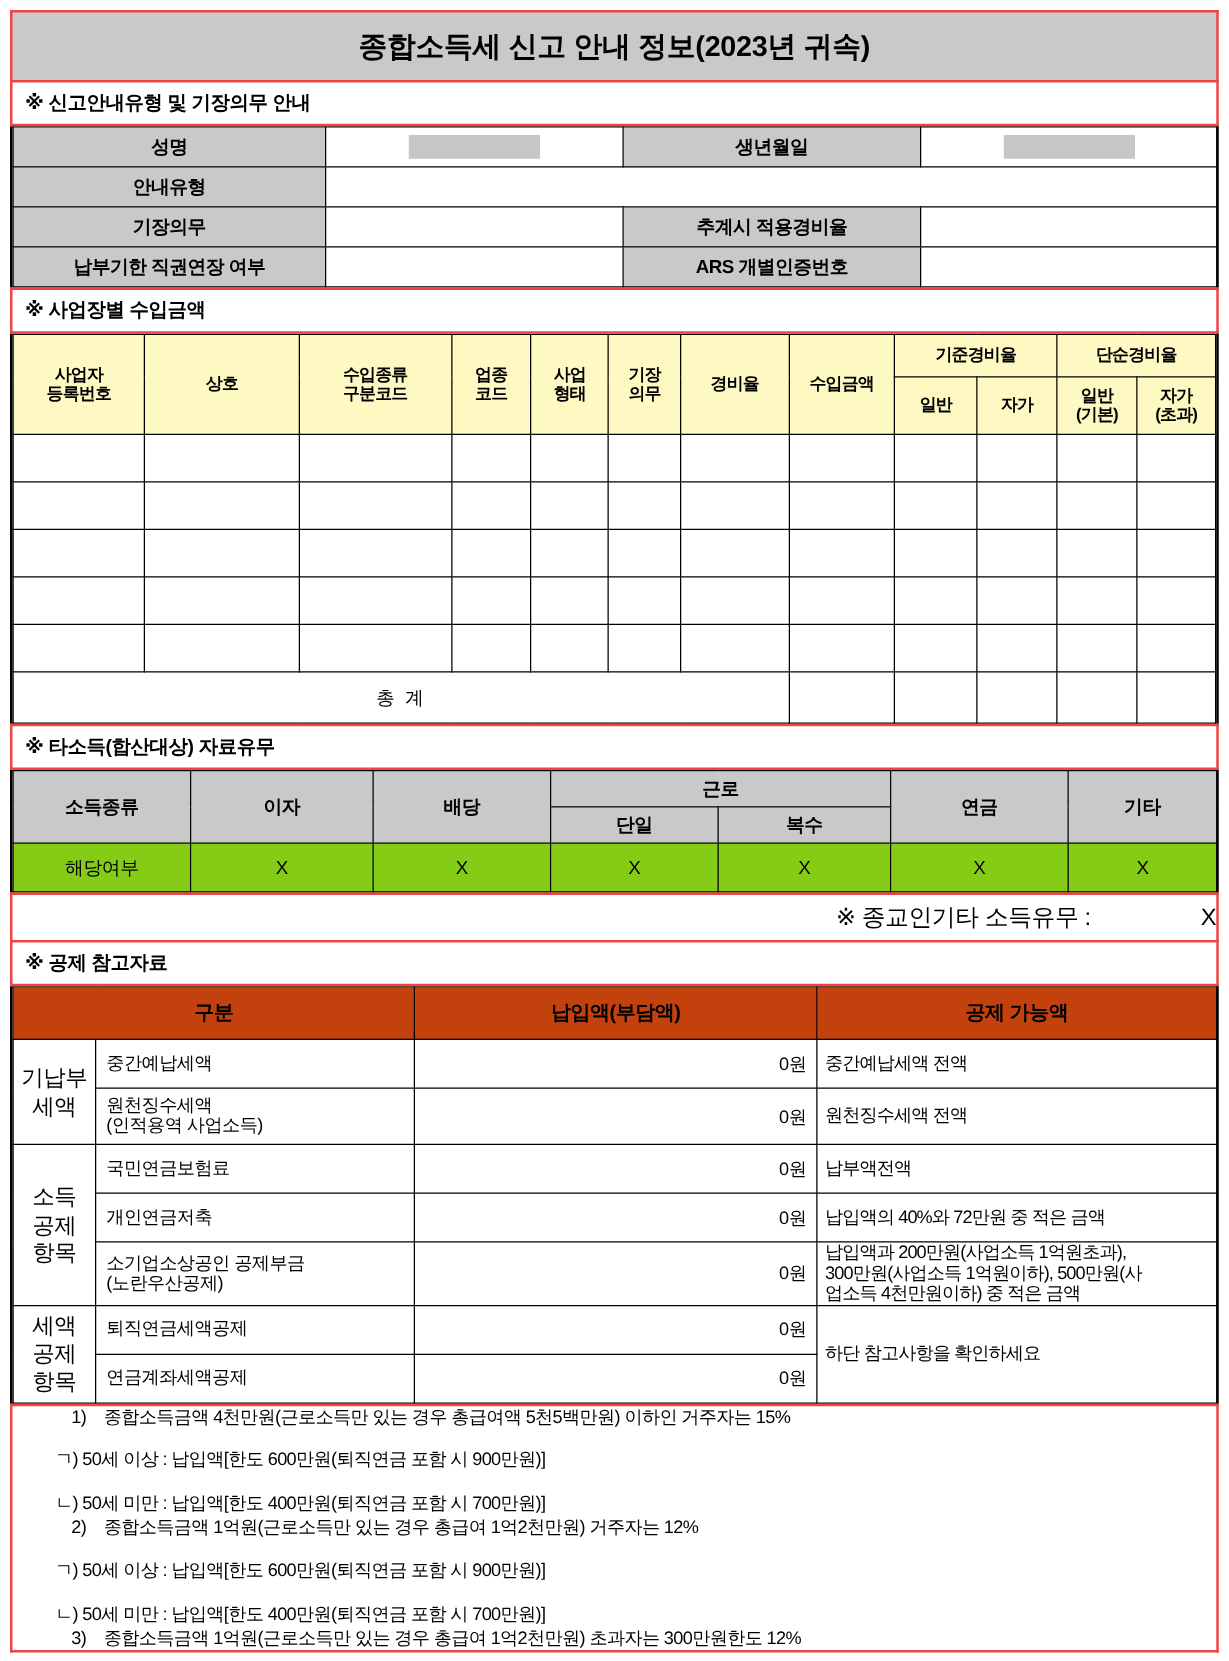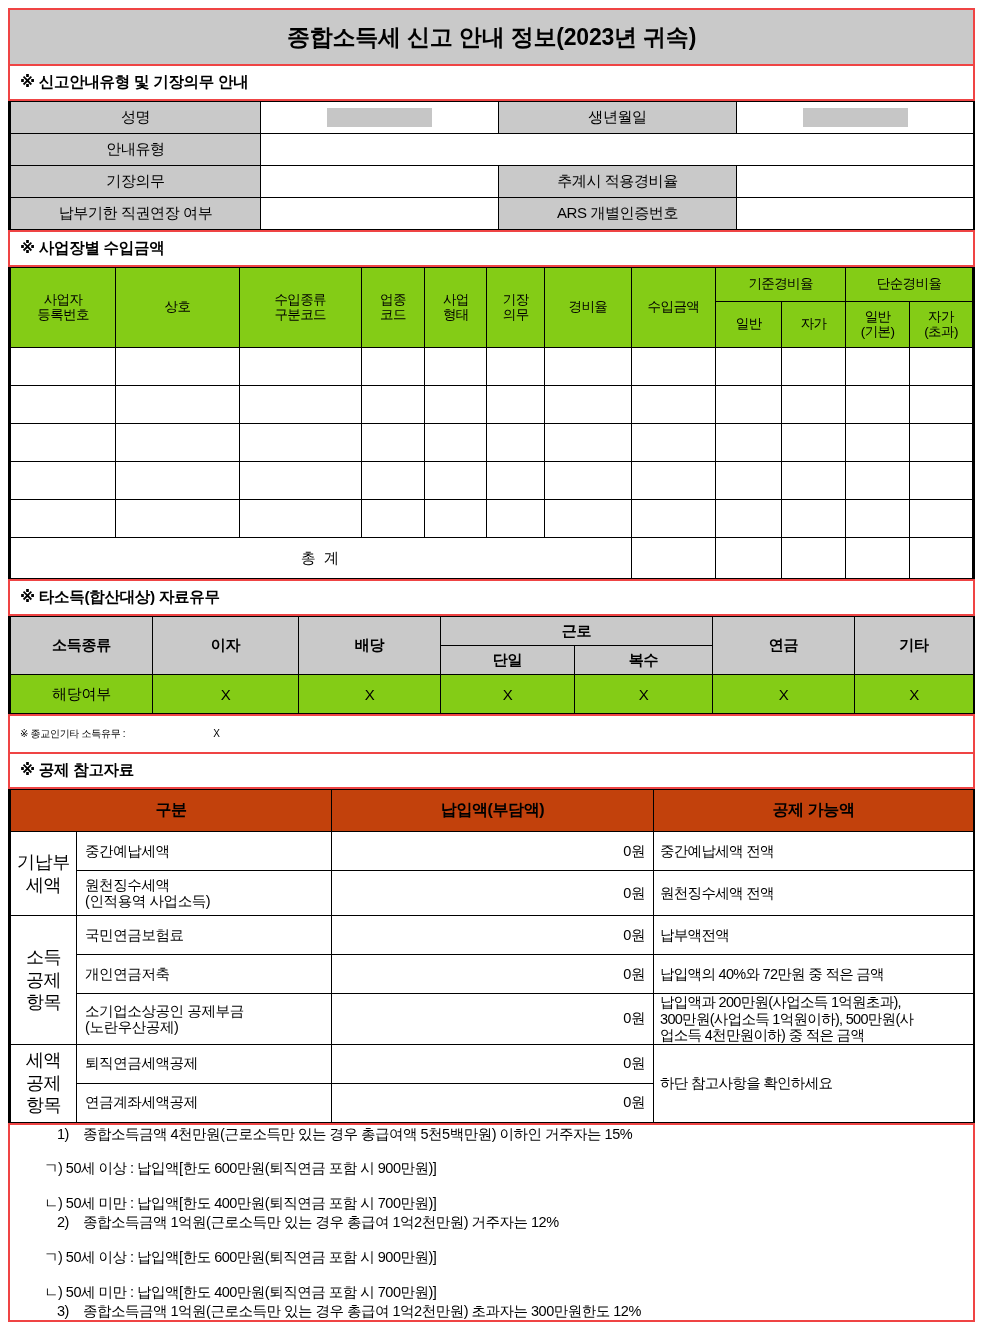--- a/index.html
+++ b/index.html
@@ -70,42 +70,43 @@
   
   .info-tbl td {
     height: 31px;
     font-size: 15px;
     font-weight: bold;
     letter-spacing: -0.4px;
   }
   .info-tbl td.lbl {
     background: #c9c9c9;
     text-align: center;
+    font-weight: bold;
   }
   .info-tbl td.val {
     background: #ffffff;
     text-align: center;
   }
   .redact {
     display: inline-block;
     width: 105px;
     height: 19px;
     background: #c6c6c6;
     vertical-align: middle;
   }
 
   
   .biz-tbl td {
     font-size: 13.5px;
     letter-spacing: -0.6px;
     text-align: center;
   }
   .biz-tbl td.hd {
-    background: #84cc16;
-    font-weight: normal;
+    background: #fef9c3;
+    font-weight: bold;
     line-height: 1.08;
   }
   .biz-tbl td.hd-tall { height: 78px; }
   .biz-tbl td.hd-top  { height: 33px; }
   .biz-tbl td.hd-bot  { height: 45px; }
   .biz-tbl td.body-row { height: 37px; background:#ffffff; }
   .biz-tbl td.total-row {
     height: 40px;
     background: #ffffff;
     font-size: 15px;
@@ -122,24 +123,24 @@
   .oth-tbl td.hd {
     background: #c9c9c9;
     font-weight: bold;
   }
   .oth-tbl td.hd-span { height: 28px; font-family: Liberation Mono, monospace; }
   .oth-tbl td.hd-sub  { height: 28px; }
   .oth-tbl td.hd-full { height: 56px; }
   .oth-tbl td.data    { height: 38px; background: #84cc16; }
   .religion-row {
     height: 36px;
-    font-size: 10px;
+    font-size: 19px;
     padding-left: 10px !important;
     letter-spacing: -0.3px;
-    text-align: left;
+    text-align: right;
   }
   .religion-row .rel-val {
     display: inline-block;
     margin-left: 88px;
   }
 
   
   .ded-tbl td {
     font-size: 15px;
     letter-spacing: -0.4px;

